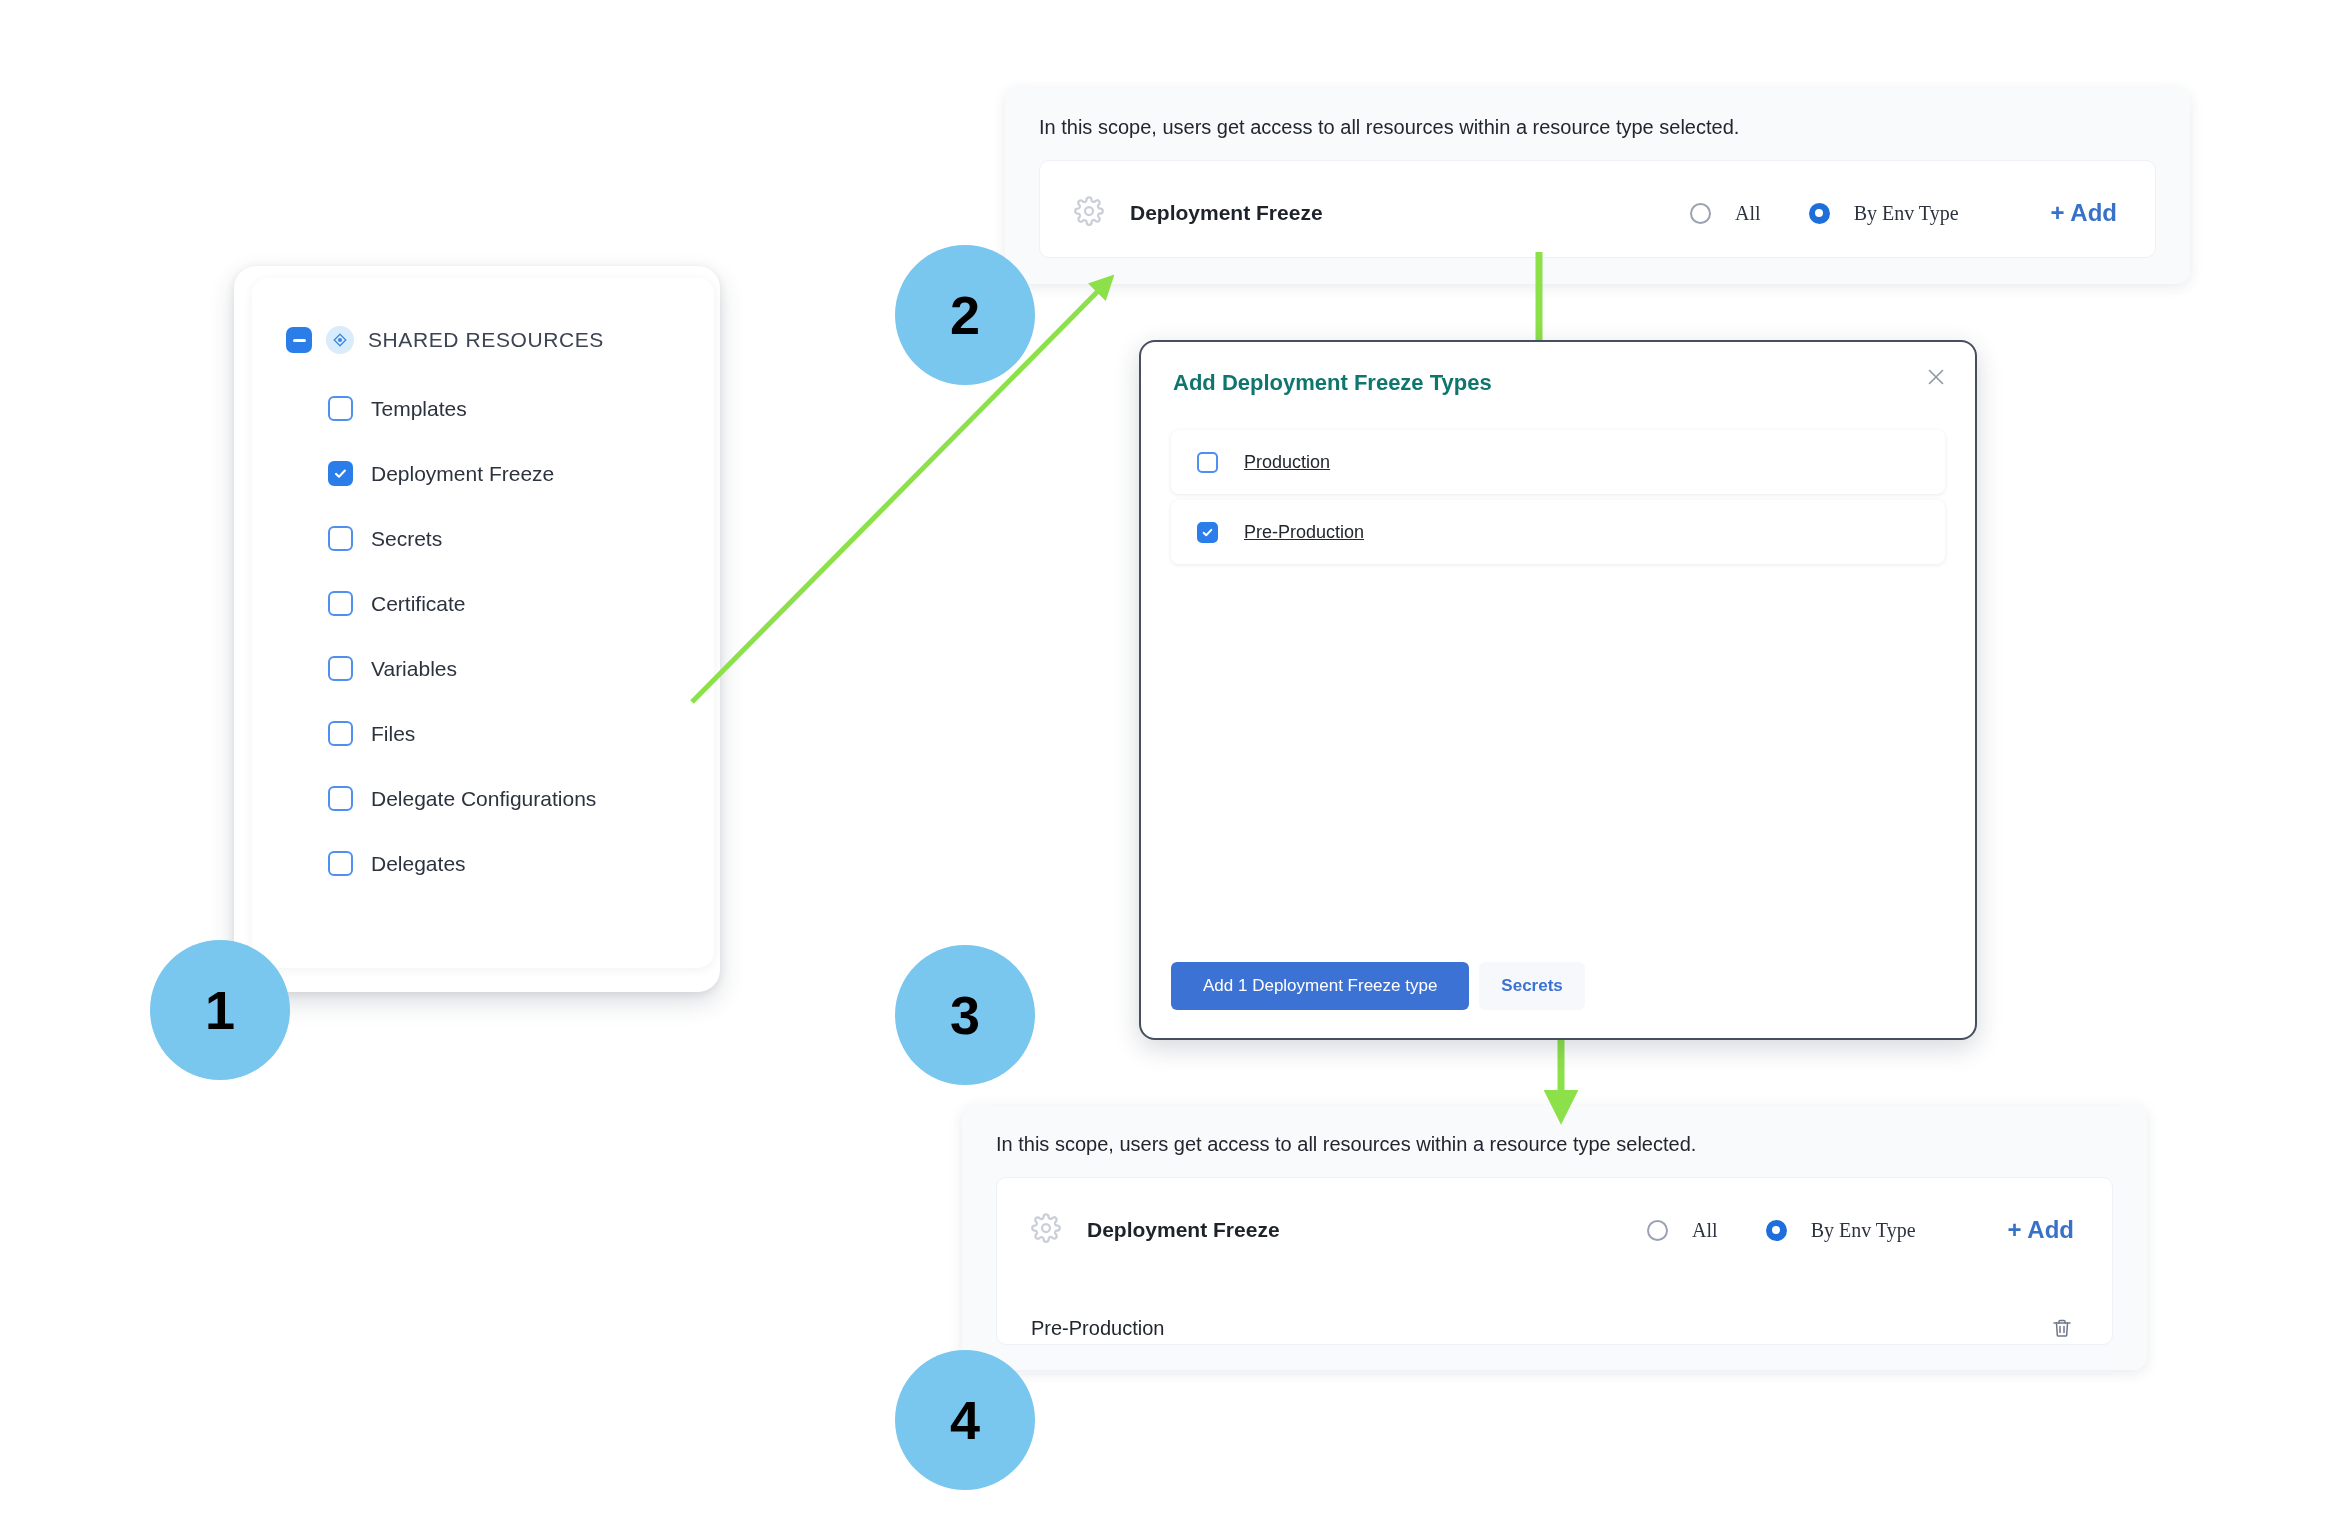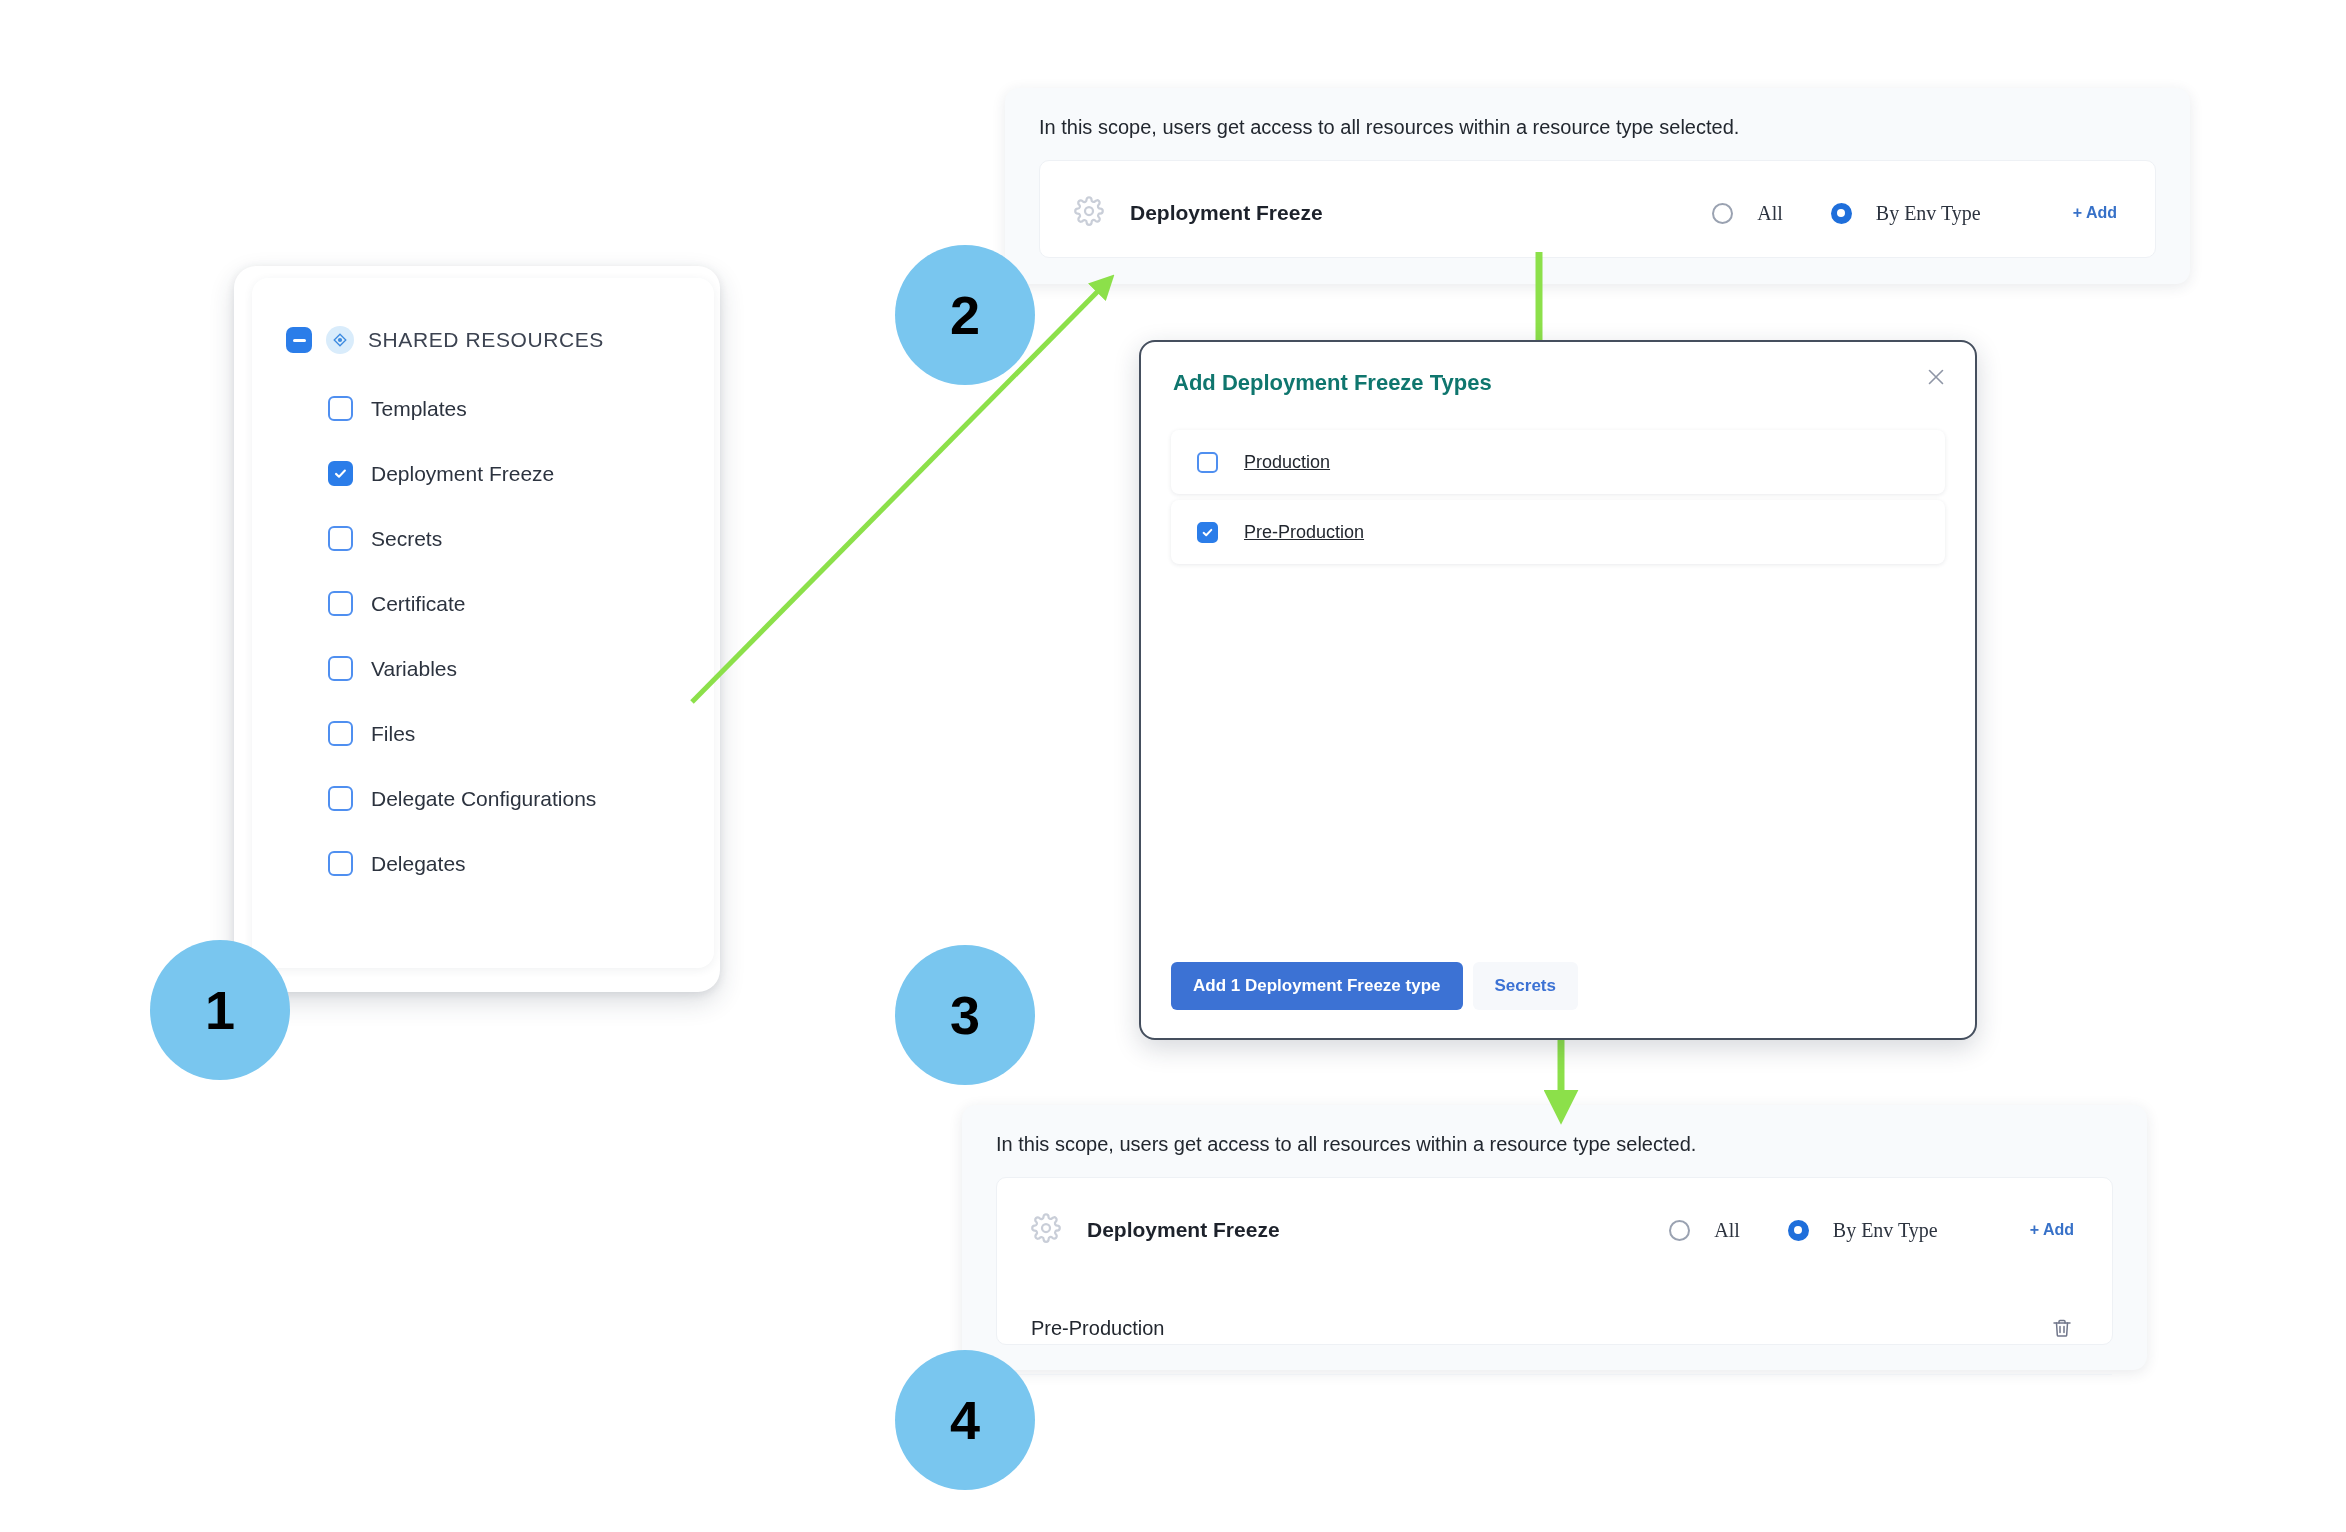--- a/index.html
+++ b/index.html
@@ -208,21 +208,21 @@
     border-radius: 50%;
     background: #ffffff;
   }
   .radio.selected .dot { display: block; }
   .radio-label {
     font-size: 20px;
     color: #2c333f;
   }
   .add-link {
     margin-left: 92px;
-    font-size: 16px;
+    font-size: 24px;
     font-weight: 700;
     color: #3771c8;
     cursor: pointer;
     text-align: right;
   }
   .selected-env-row {
     display: flex;
     align-items: center;
     height: 92px;
     padding: 0 38px 0 34px;
@@ -311,24 +311,24 @@
     left: 30px;
     bottom: 28px;
     display: flex;
     align-items: center;
     gap: 10px;
   }
   #primary-btn {
     background: #3c72d4;
     color: #ffffff;
     font-size: 17px;
-    font-weight: 700;
+    font-weight: 400;
     border: none;
     border-radius: 6px;
-    padding: 14px 22px;
+    padding: 14px 32px;
     cursor: pointer;
     font-family: "Liberation Sans", sans-serif;
   }
   #cancel-btn {
     background: #f6f8fb;
     color: #3c72d4;
     font-size: 17px;
     font-weight: 700;
     border: none;
     border-radius: 6px;

